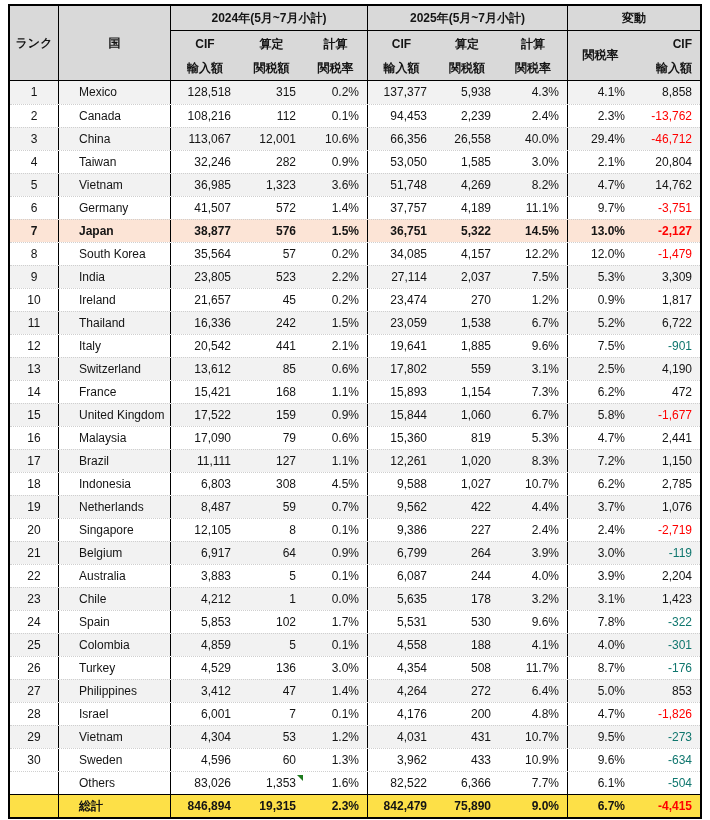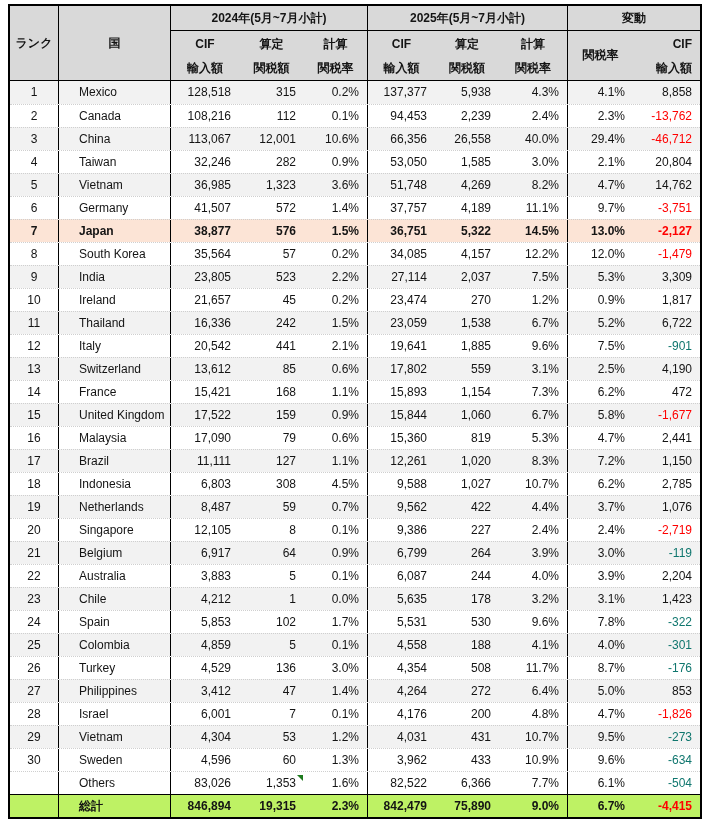--- a/index.html
+++ b/index.html
@@ -45,21 +45,21 @@
   }
   
   .trow{
     display:grid;
     grid-template-columns:48px 112px 69px 65px 63px 68px 64px 68px 66px 67px;
     height:23px;line-height:22px;box-sizing:border-box;background:#fff;
   }
   .trow + .trow{border-top:1px dotted #cfcfcf;}
   .trow.shade{background:#f2f2f2;}
   .trow.hl{background:#fce4d6;font-weight:700;}
-  .trow.total{background:#bef264;font-weight:700;border-top:1px solid #000;}
+  .trow.total{background:#fde047;font-weight:700;border-top:1px solid #000;}
   .cell{
     overflow:hidden;white-space:nowrap;box-sizing:border-box;position:relative;
   }
   .c-rank{text-align:center;}
   .c-country{text-align:left;padding-left:20px;}
   .c-num{text-align:right;padding-right:8px;}
   .bl{border-left:1px solid #000;}
   .neg{color:#ff0000;}
   .neg.light{color:#0f766e;}
   .note-marker{

